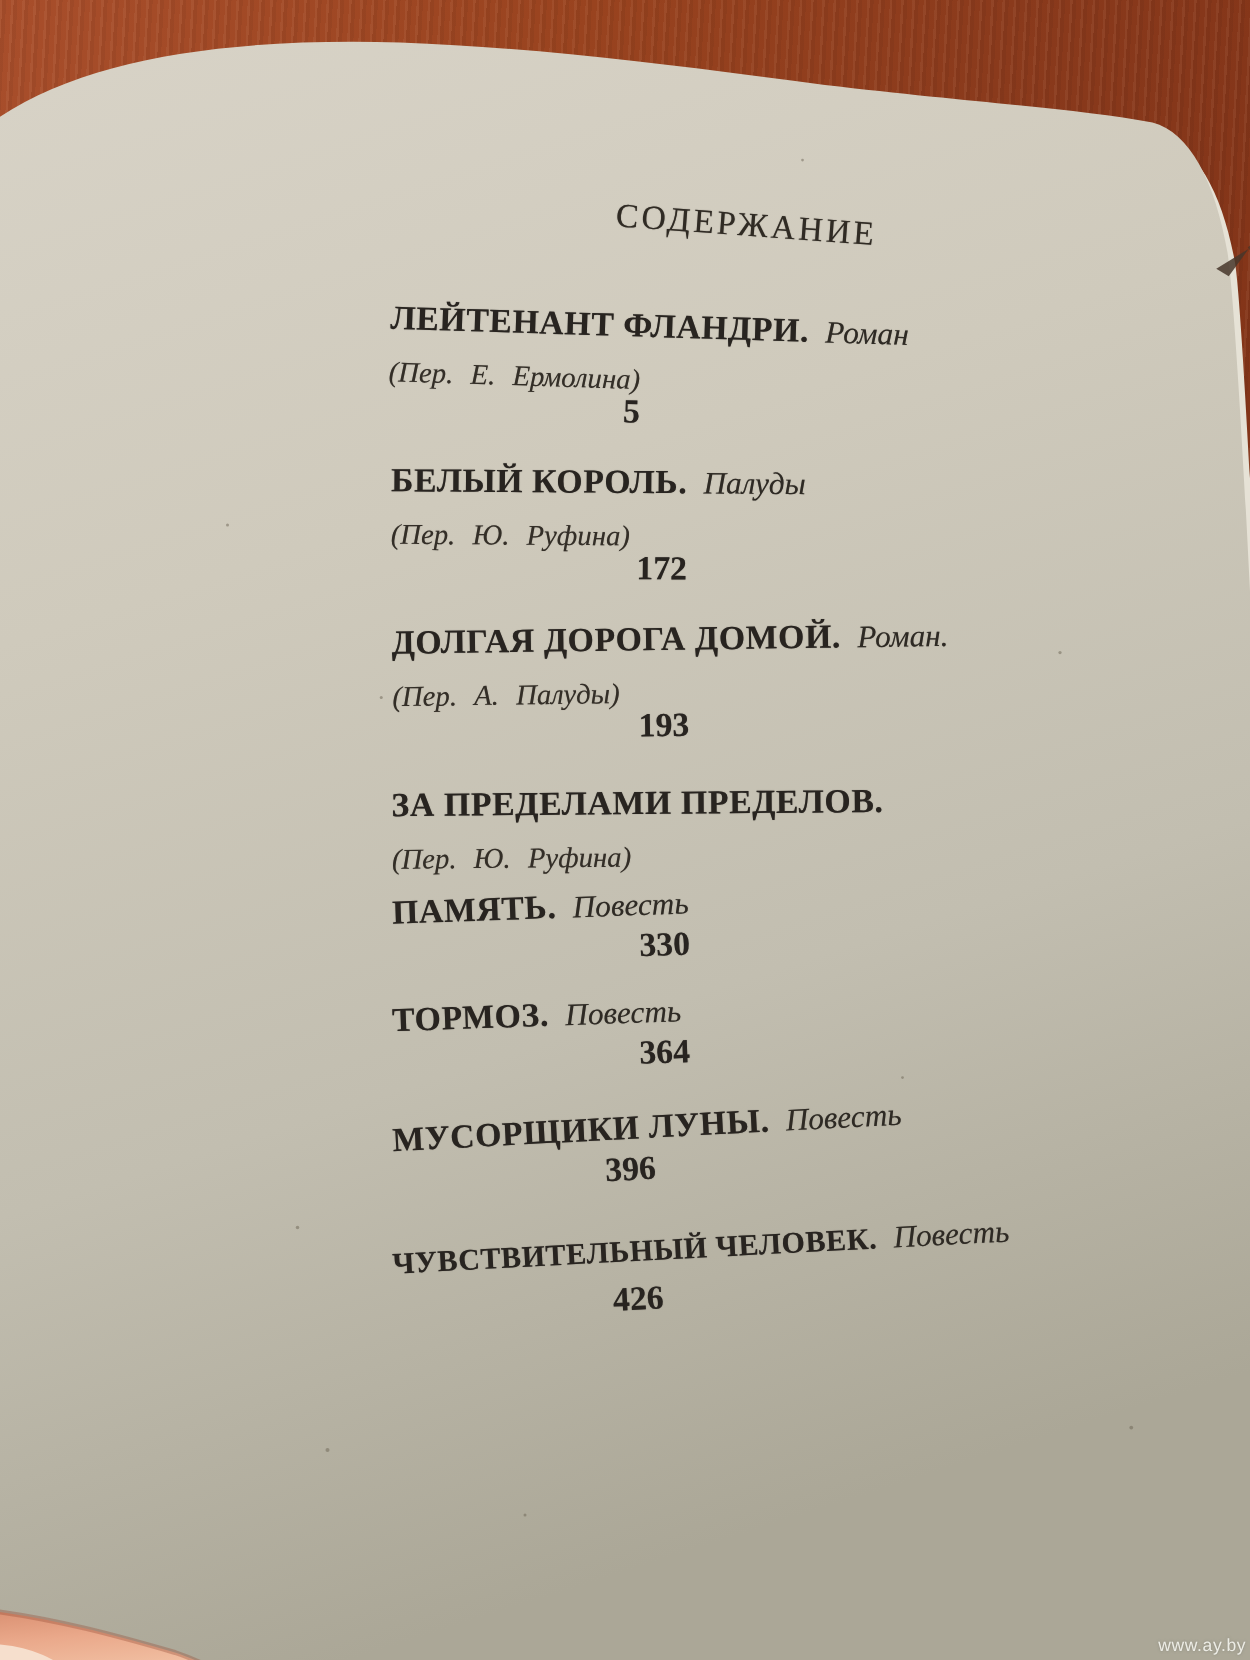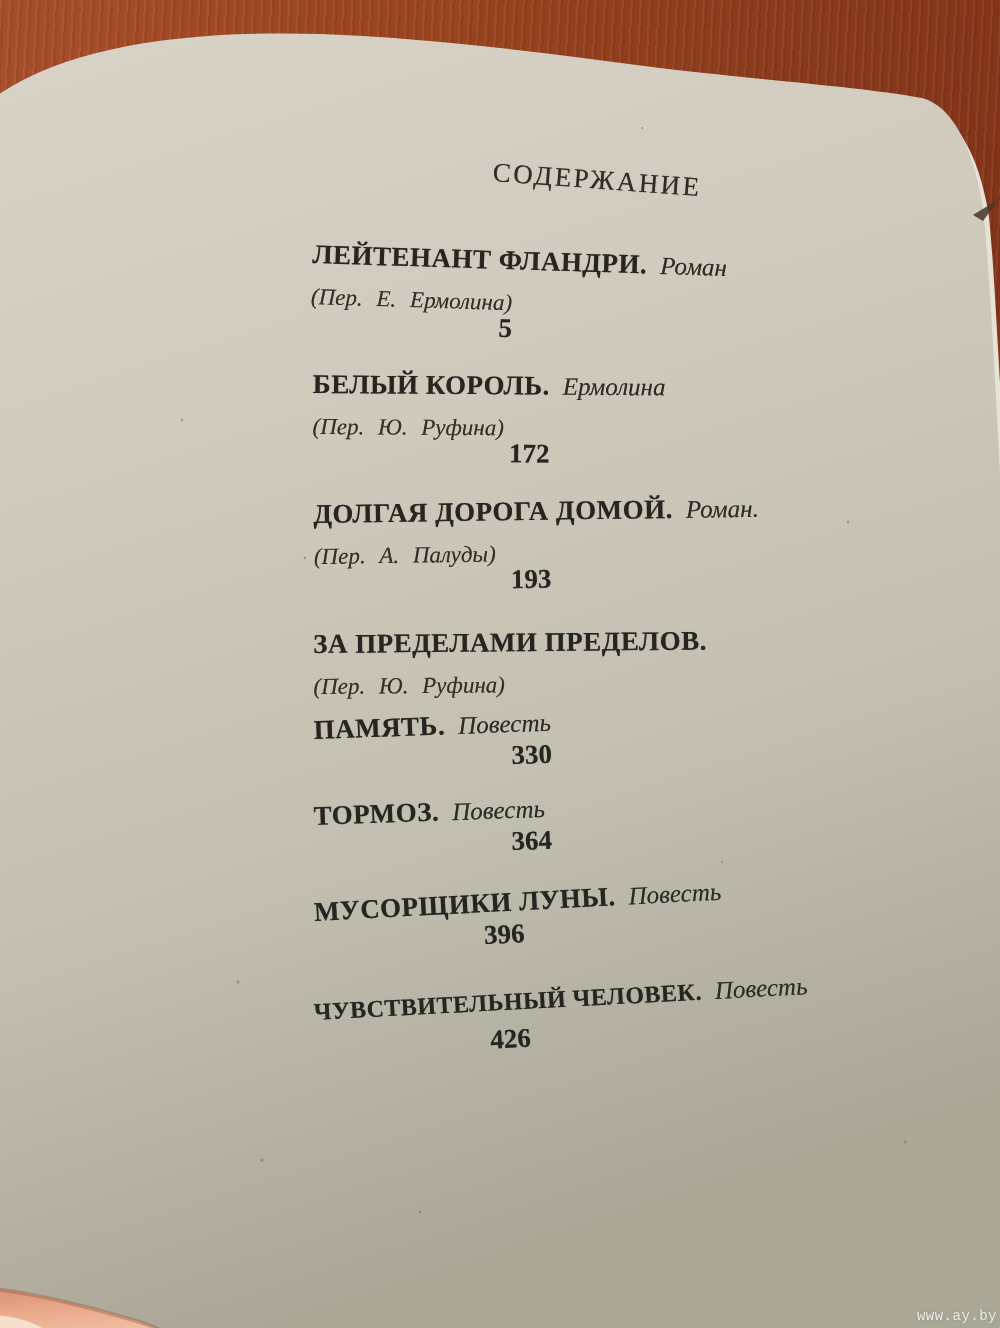--- a/index.html
+++ b/index.html
@@ -34,21 +34,21 @@
   .e6{top:798px;transform:rotate(-2deg);}
   .e7{top:894px;transform:rotate(-3deg);}
   .e8{top:994px;transform:rotate(-3deg);}
   .e8 .t{font-size:24px;}
   .e8 .num{margin-top:0;}
   .e1 .num{margin-left:-22px;}
   .e7 .num{margin-left:-28px;}
   .e8 .num{margin-left:-22px;}
   .watermark{
     position:absolute;right:3px;bottom:4px;z-index:3;
-    font-family:Liberation Mono, monospace;font-size:14px;letter-spacing:0.5px;
+    font-family:Liberation Sans, sans-serif;font-size:14px;letter-spacing:0.5px;
     color:rgba(252,252,246,0.85);text-shadow:0 0 2px rgba(110,110,100,0.55);margin-left:32px;
   }
 </style>
 </head>
 <body>
 
 <div class="scene">
 
   <svg class="backdrop" viewBox="0 0 1000 1328" xmlns="http://www.w3.org/2000/svg" aria-hidden="true">
     <defs>
@@ -103,21 +103,21 @@
     <div class="entry e1">
       <div class="t-line">
         <span class="t">ЛЕЙТЕНАНТ ФЛАНДРИ.</span><span class="g">Роман</span>
       </div>
       <div class="tr">(Пер. Е. Ермолина)</div>
       <div class="num">5</div>
     </div>
 
     <div class="entry e2">
       <div class="t-line">
-        <span class="t">БЕЛЫЙ КОРОЛЬ.</span><span class="g">Ермолина</span>
+        <span class="t">БЕЛЫЙ КОРОЛЬ.</span><span class="g">Палуды</span>
       </div>
       <div class="tr">(Пер. Ю. Руфина)</div>
       <div class="num">172</div>
     </div>
 
     <div class="entry e3">
       <div class="t-line">
         <span class="t">ДОЛГАЯ ДОРОГА ДОМОЙ.</span><span class="g">Роман.</span>
       </div>
       <div class="tr">(Пер. А. Палуды)</div>

